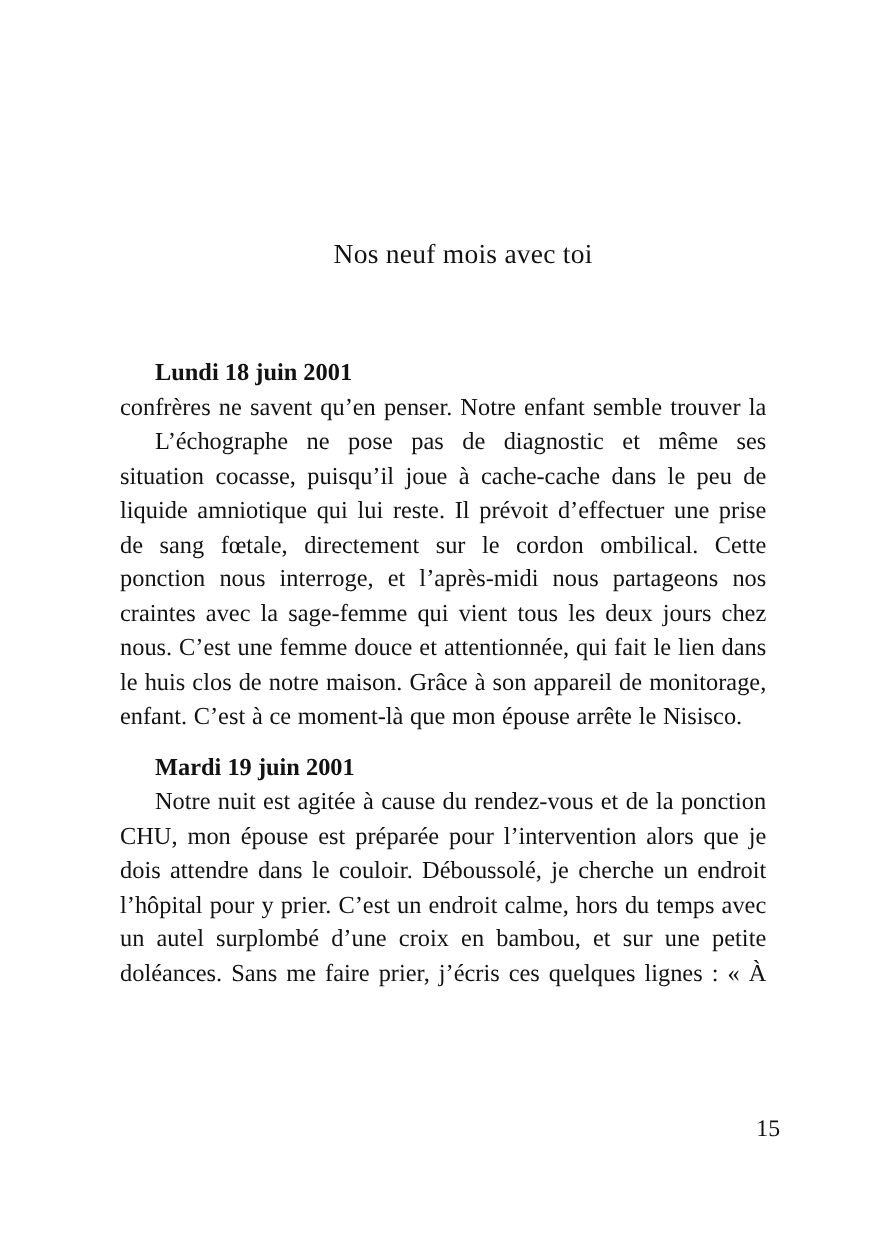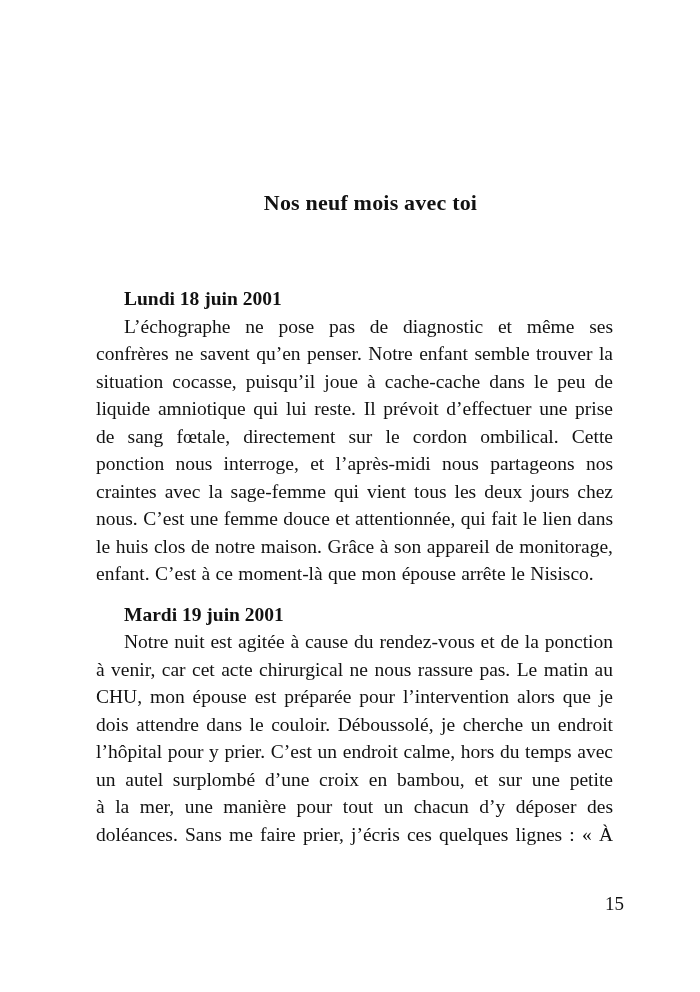--- a/index.html
+++ b/index.html
@@ -17,21 +17,21 @@
     overflow: hidden;
   }
   .title {
     position: absolute;
     top: 189px;
     left: 112px;
     width: 517px;
     margin: 0;
     text-align: center;
     font-size: 22px;
-    font-weight: bold;
+    font-weight: normal;
     line-height: 27px;
     letter-spacing: 0.2px;
   }
   .content {
     position: absolute;
     top: 285px;
     left: 96px;
     width: 517px;
   }
   .entry {
@@ -80,43 +80,41 @@
 
 <div class="book-page">
 
   <h1 class="title">Nos neuf mois avec toi</h1>
 
   <div class="content">
 
     <section class="entry">
       <h2 class="heading">Lundi 18 juin 2001</h2>
       <div class="paragraph">
+          <div class="line">confrères ne savent qu’en penser. Notre enfant semble trouver la</div>
           <div class="line first-line">L’échographe ne pose pas de diagnostic et même ses</div>
-          <div class="line">confrères ne savent qu’en penser. Notre enfant semble trouver la</div>
           <div class="line">situation cocasse, puisqu’il joue à cache-cache dans le peu de</div>
           <div class="line">liquide amniotique qui lui reste. Il prévoit d’effectuer une prise</div>
           <div class="line">de sang fœtale, directement sur le cordon ombilical. Cette</div>
           <div class="line">ponction nous interroge, et l’après-midi nous partageons nos</div>
           <div class="line">craintes avec la sage-femme qui vient tous les deux jours chez</div>
           <div class="line">nous. C’est une femme douce et attentionnée, qui fait le lien dans</div>
           <div class="line">le huis clos de notre maison. Grâce à son appareil de monitorage,</div>
           <div class="line last-line">enfant. C’est à ce moment-là que mon épouse arrête le Nisisco.</div>
         </div>
     </section>
 
     <section class="entry entry-justify-last">
       <h2 class="heading">Mardi 19 juin 2001</h2>
       <div class="paragraph">
           <div class="line first-line">Notre nuit est agitée à cause du rendez-vous et de la ponction</div>
-          <div class="line">à venir, car cet acte chirurgical ne nous rassure pas. Le matin au</div>
           <div class="line">CHU, mon épouse est préparée pour l’intervention alors que je</div>
           <div class="line">dois attendre dans le couloir. Déboussolé, je cherche un endroit</div>
           <div class="line">l’hôpital pour y prier. C’est un endroit calme, hors du temps avec</div>
           <div class="line">un autel surplombé d’une croix en bambou, et sur une petite</div>
-          <div class="line">à la mer, une manière pour tout un chacun d’y déposer des</div>
           <div class="line last-line">doléances. Sans me faire prier, j’écris ces quelques lignes : « À</div>
         </div>
     </section>
 
   </div>
 
   <div class="page-number">15</div>
 
 </div>
 

